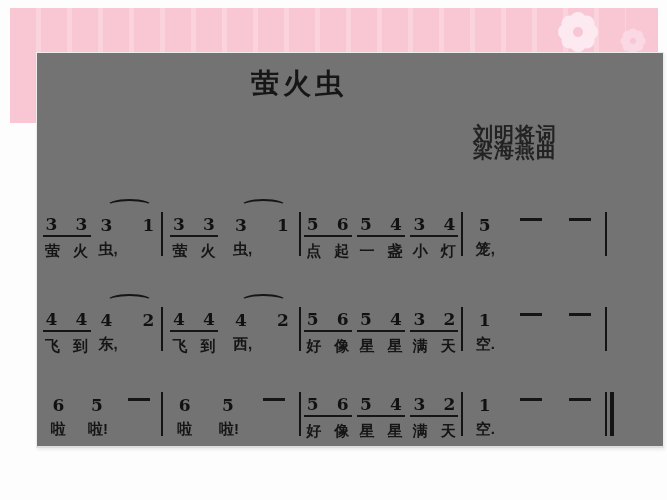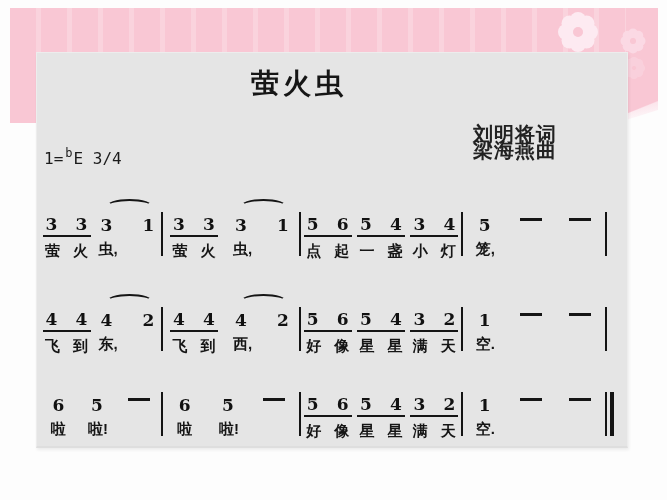--- a/index.html
+++ b/index.html
@@ -27,23 +27,24 @@
     clip-path:polygon(0 70%,100% 12%,100% 55%,0 100%);
   }
   .flowers{position:absolute;left:545px;top:5px;z-index:2;}
   .petal-big{fill:var(--flower-big,#fdeaf1);}
   .petal-small{fill:var(--flower-small,#fbd9e4);}
   .petal-faint{fill:var(--flower-faint,#fbdce6);}
   .flower-center{fill:var(--pink,#f9c7d4);}
   
   .card{
     position:absolute;left:36px;top:52px;width:590px;height:393px;z-index:3;
-    background:#e5e5e5;
+    background:#737373;
     border:1px solid #ededed;border-bottom:2px solid #dedede;
     box-shadow:1px 2px 3px rgba(0,0,0,.07);
+    padding-left:36px;
   }
   .title{
     position:absolute;left:214px;top:12px;
     font-family:"DejaVu Serif",serif;font-weight:700;
     font-size:28px;letter-spacing:4px;color:#161616;white-space:nowrap;
   }
   .credits{
     position:absolute;left:436px;top:73px;
     font-size:20px;line-height:16px;font-weight:600;
     letter-spacing:1px;color:#222;white-space:nowrap;
@@ -131,21 +132,20 @@
 
   <div class="card">
 
     <div class="title">萤火虫</div>
 
     <div class="credits">
       <div>刘明将词</div>
       <div>梁海燕曲</div>
     </div>
 
-    <div class="keysig"><span>1=</span><sup>b</sup><span>E 3/4</span></div>
 
     <div id="score">
         <div class="score-line" style="top: 144px;">
           <div class="measure m0">
             <div class="grp beam">
               <div class="grp-notes beamed">
                 <span class="note">3</span>
                 <span class="note">3</span>
               </div>
               <div class="grp-lyrics">

